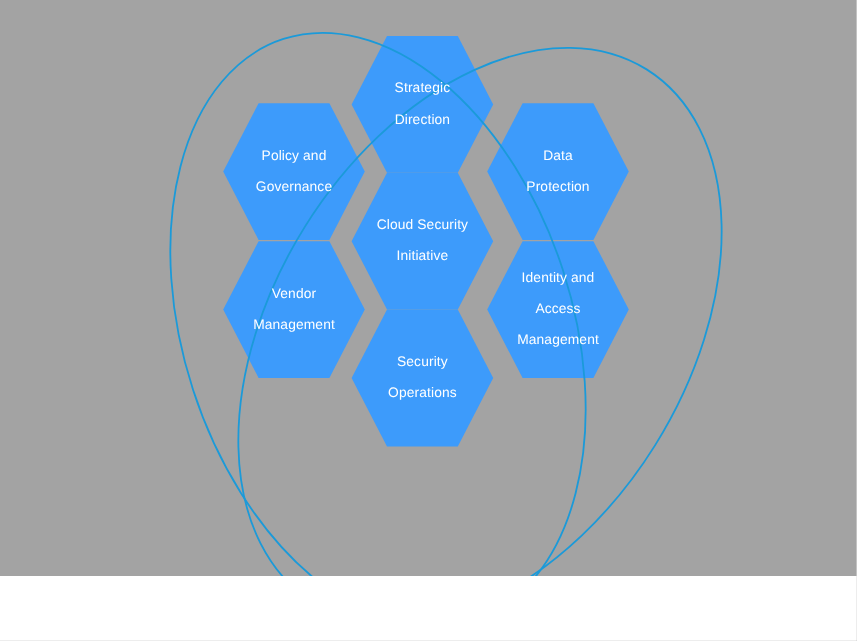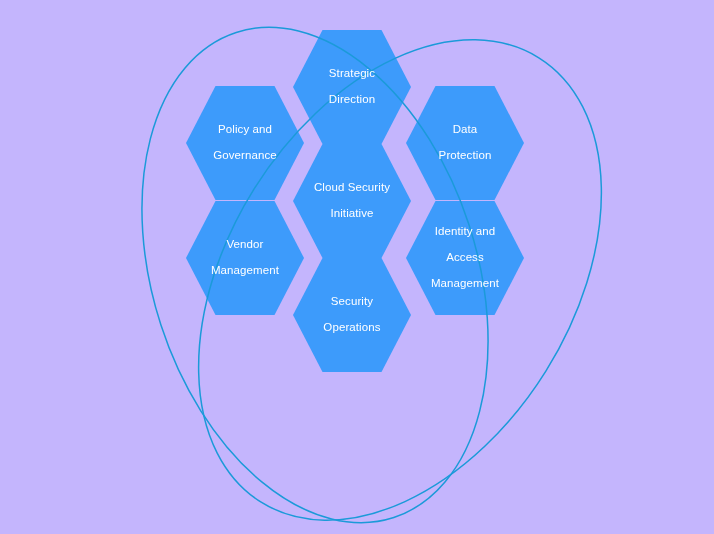--- a/index.html
+++ b/index.html
@@ -7,22 +7,22 @@
     margin: 0;
     padding: 0;
     background: #ffffff;
   }
   body {
     font-family: "Liberation Sans", sans-serif;
   }
   #stage {
     position: relative;
     width: 714px;
-    height: 534px;
-    background: #c4b5fd;
+    height: 480px;
+    background: #a3a3a3;
     overflow: hidden;
   }
   #diagram-svg {
     position: absolute;
     left: 0;
     top: 0;
     width: 714px;
     height: 534px;
     display: block;
   }

